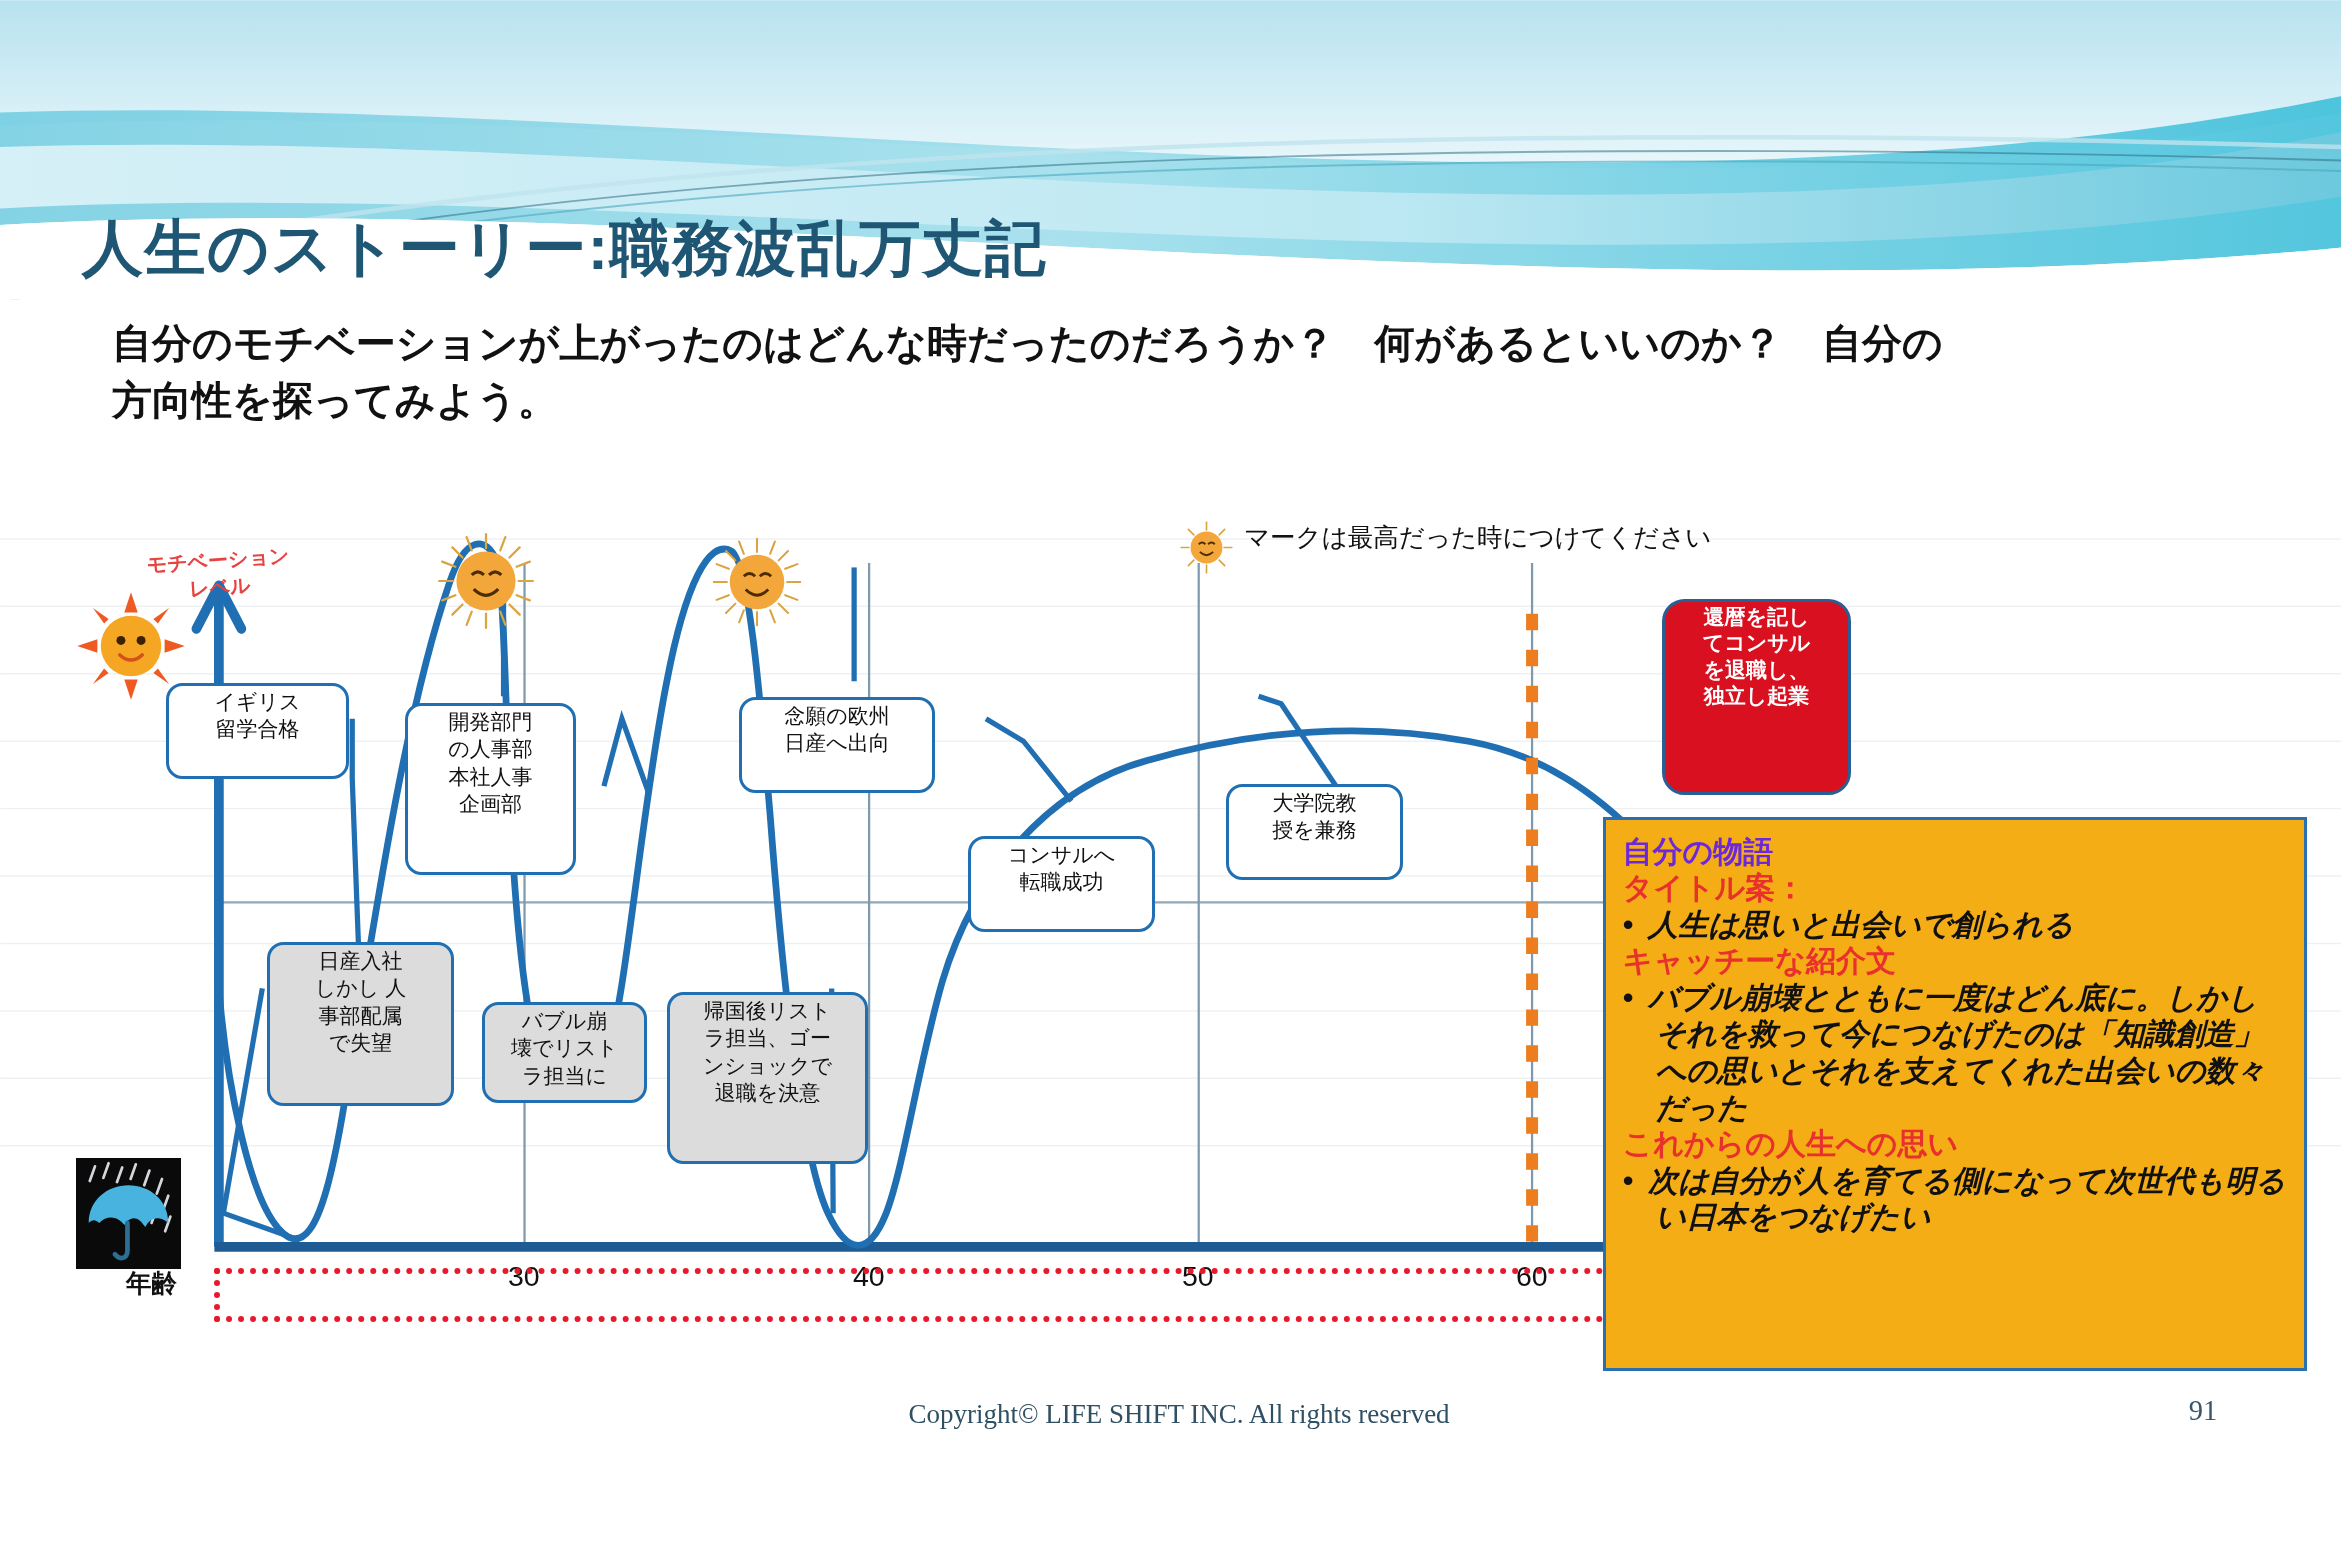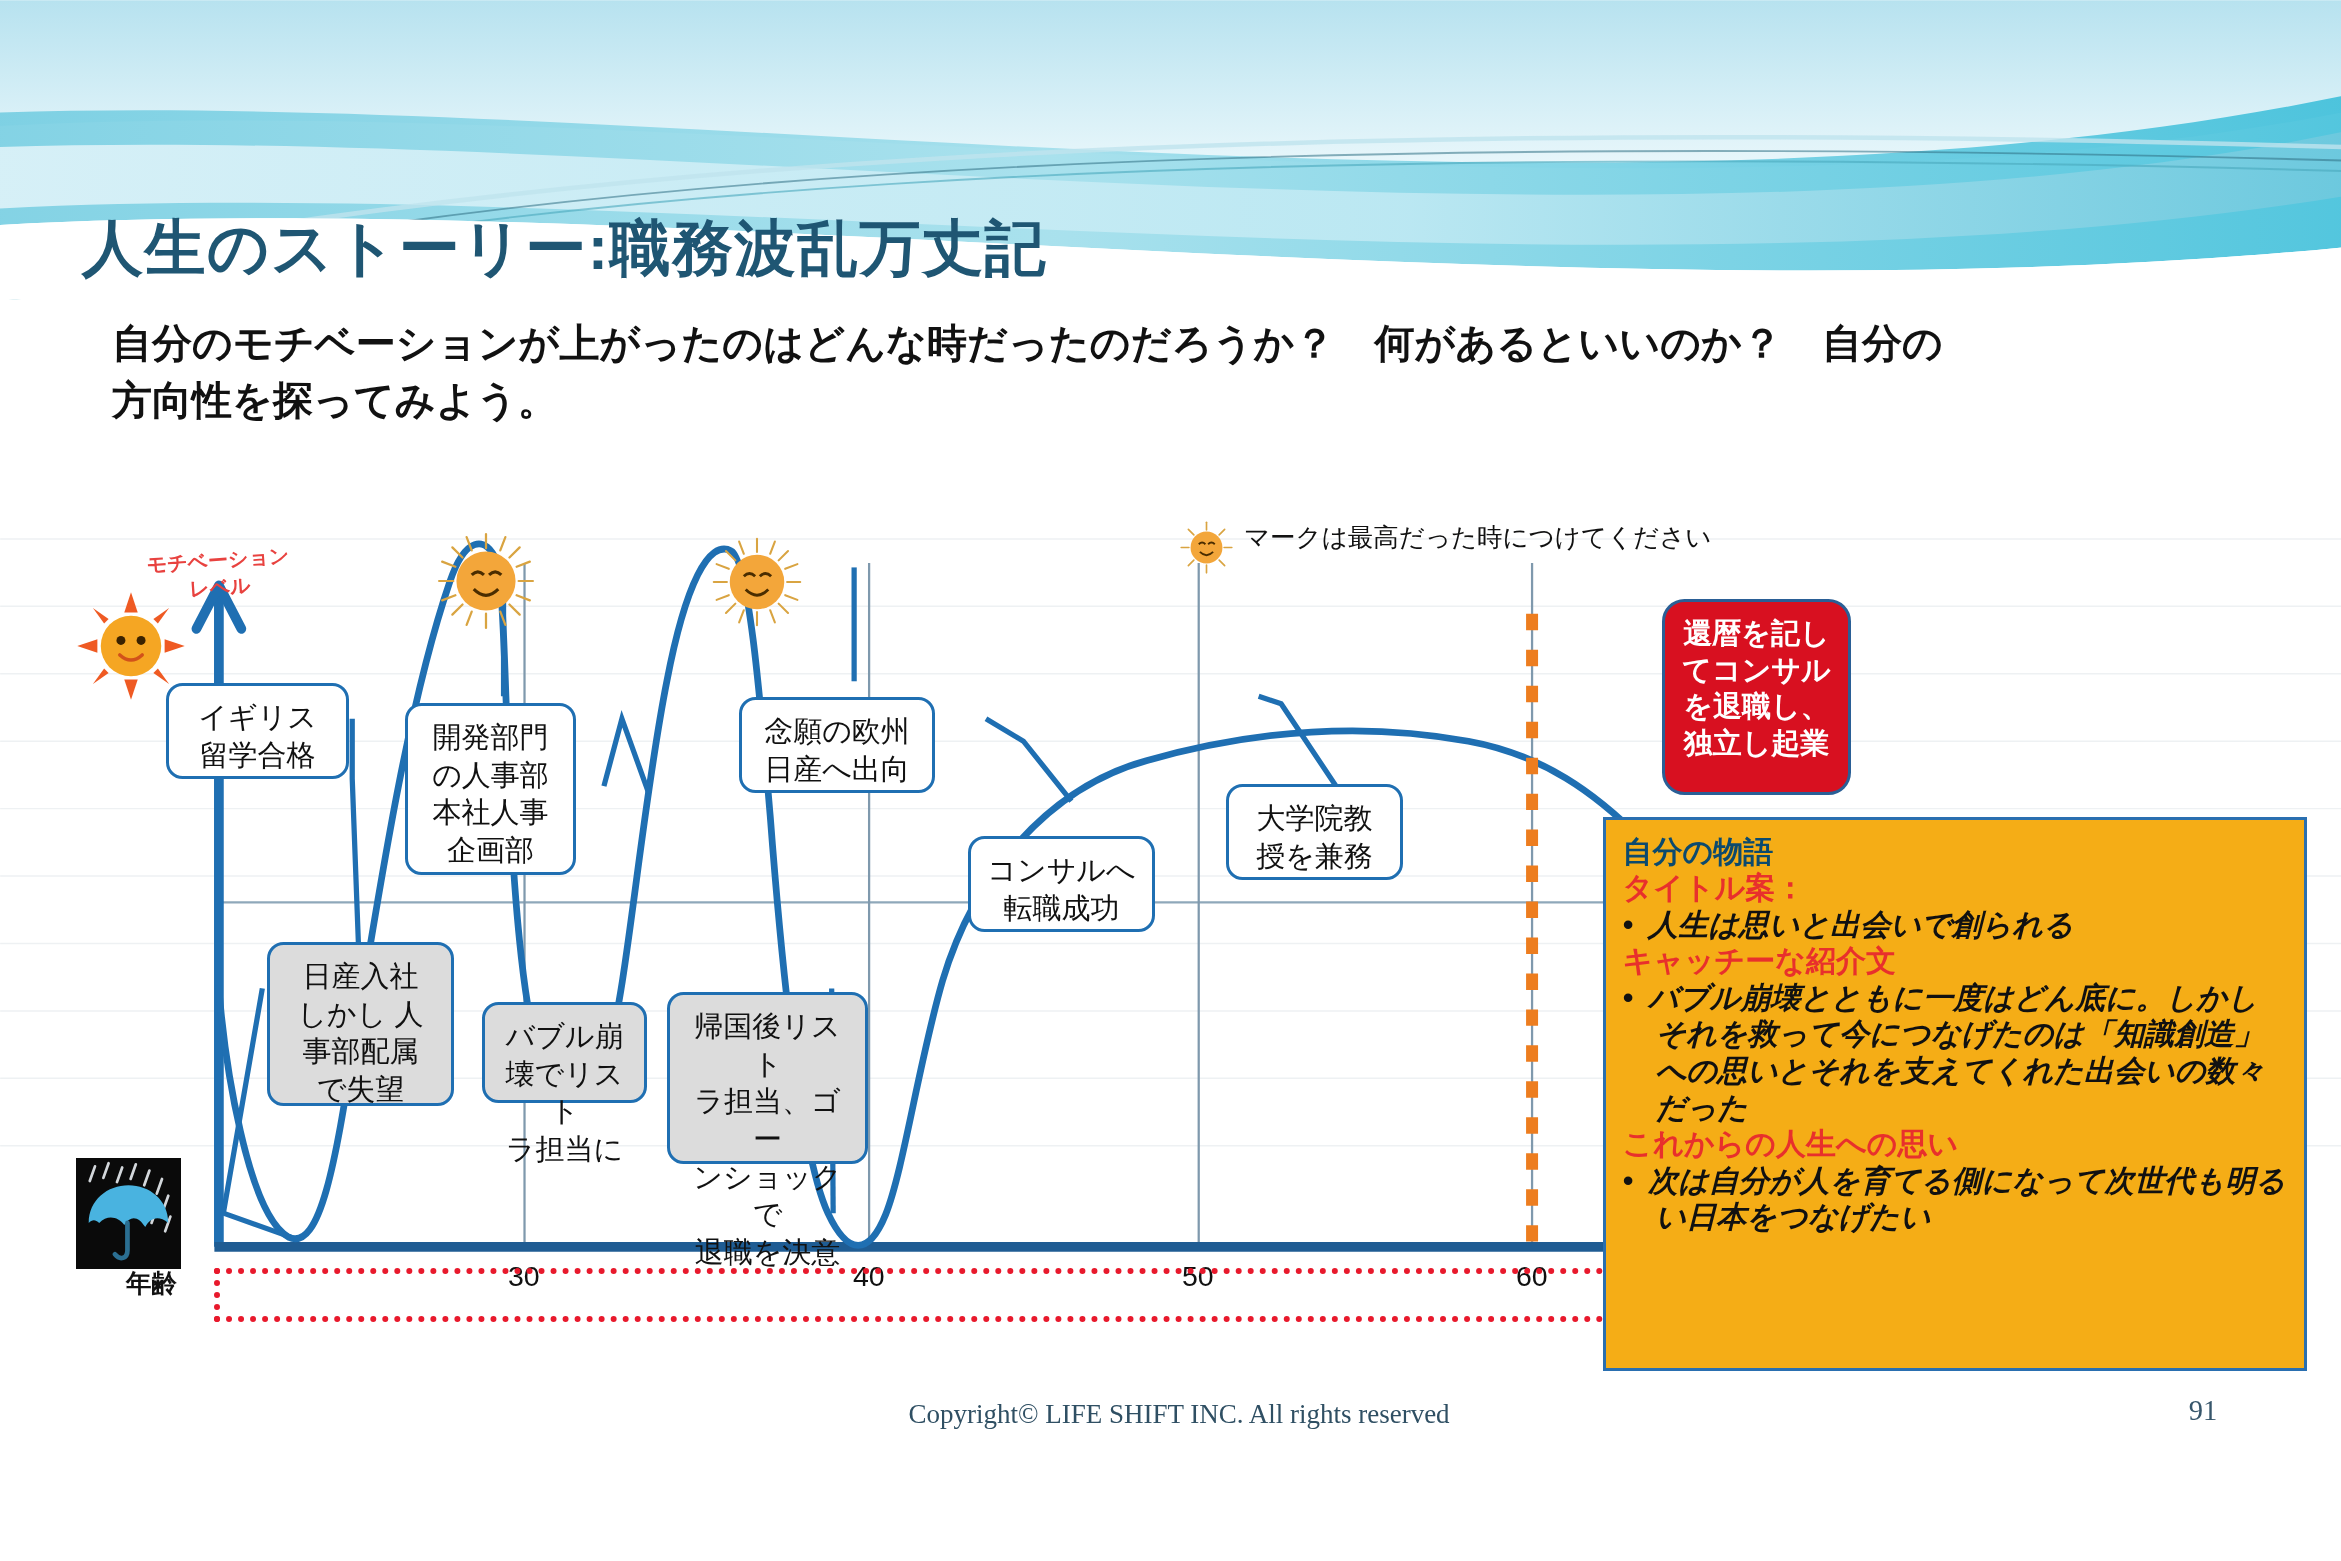--- a/index.html
+++ b/index.html
@@ -29,31 +29,31 @@
         transform:rotate(-4deg);}
   .agelab{position:absolute;left:126px;top:1266px;font-size:25.5px;font-weight:700;color:#111;}
   .tick{position:absolute;font-size:28.5px;color:#111;font-weight:400;}
 
   
   .legend-note{position:absolute;left:1244px;top:520px;font-size:25.5px;color:#111;
                white-space:nowrap;}
 
   
   .callout{position:absolute;border:3.7px solid #1f6fb2;border-radius:16.5px;
-           background:#ffffff;color:#111;font-size:29px;line-height:1.30;
-           text-align:center;padding:13px 12px;box-sizing:border-box;}
+           background:#ffffff;color:#111;font-size:21px;line-height:1.30;
+           text-align:center;padding:2px 12px;box-sizing:border-box;}
   .callout.gray{background:#dcdcdc;}
   .callout.red{background:#d81020;border-color:#2a5f96;color:#fff;
                font-weight:700;border-radius:22.5px;line-height:1.26;}
 
   
   .story{position:absolute;left:1603px;top:817px;width:704px;height:554px;
          background:#f5ad16;border:3.7px solid #2a6fb0;box-sizing:border-box;
          padding:13.5px 16.5px;}
-  .story .hd{font-size:30px;font-weight:700;color:#0c4a6e;line-height:1.22;}
+  .story .hd{font-size:30px;font-weight:700;color:#6d28d9;line-height:1.22;}
   .story .red{font-size:30px;font-weight:700;color:#e8302c;line-height:1.22;}
   .story ul{margin:0;padding:0;list-style:none;}
   .story li{font-size:30px;font-weight:700;color:#111;line-height:1.22;
             padding-left:33px;text-indent:-33px;font-style:italic;}
   .story li:before{content:"\2022";padding-right:15px;}
 
   
   .footer{position:absolute;left:0;top:1399px;width:2342px;text-align:center;
           font-family:"Liberation Serif","DejaVu Serif",serif;
           font-size:27px;color:#2f4f63;padding-left:8px;}

